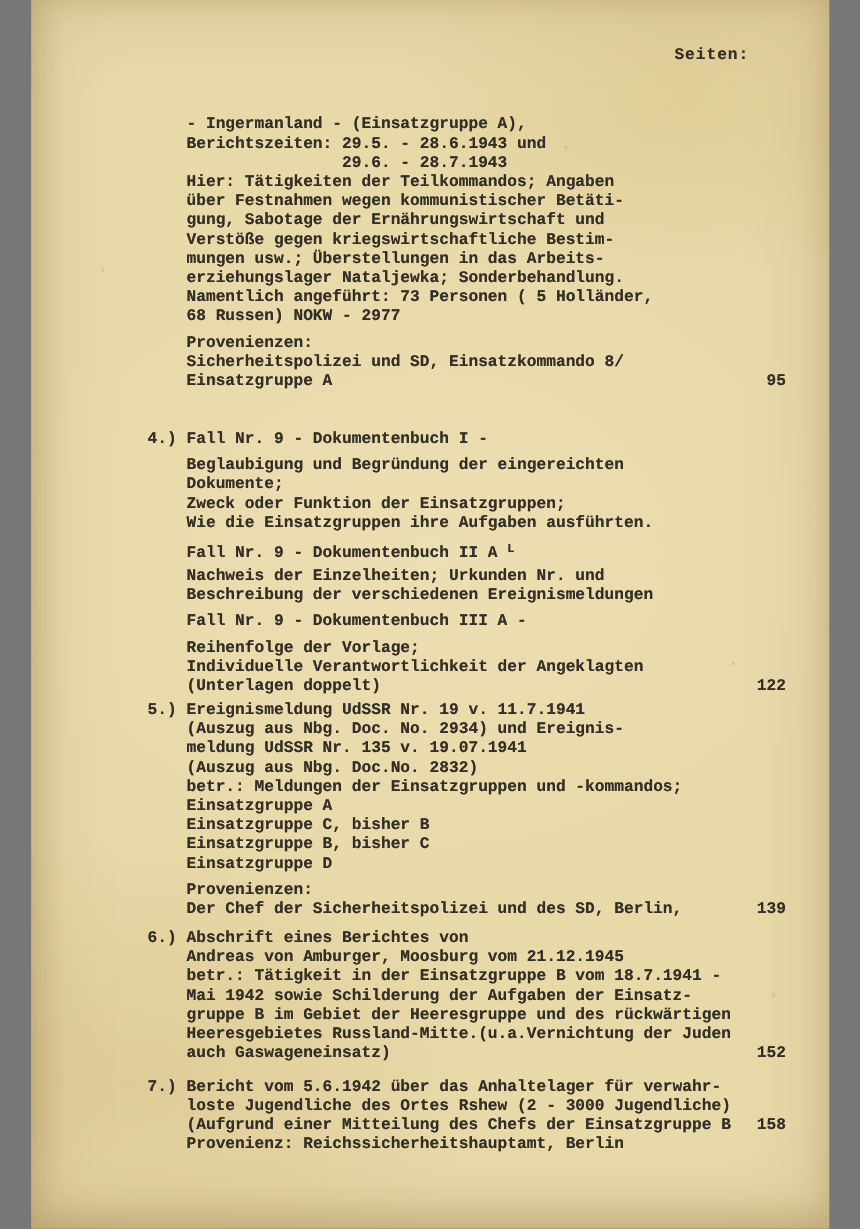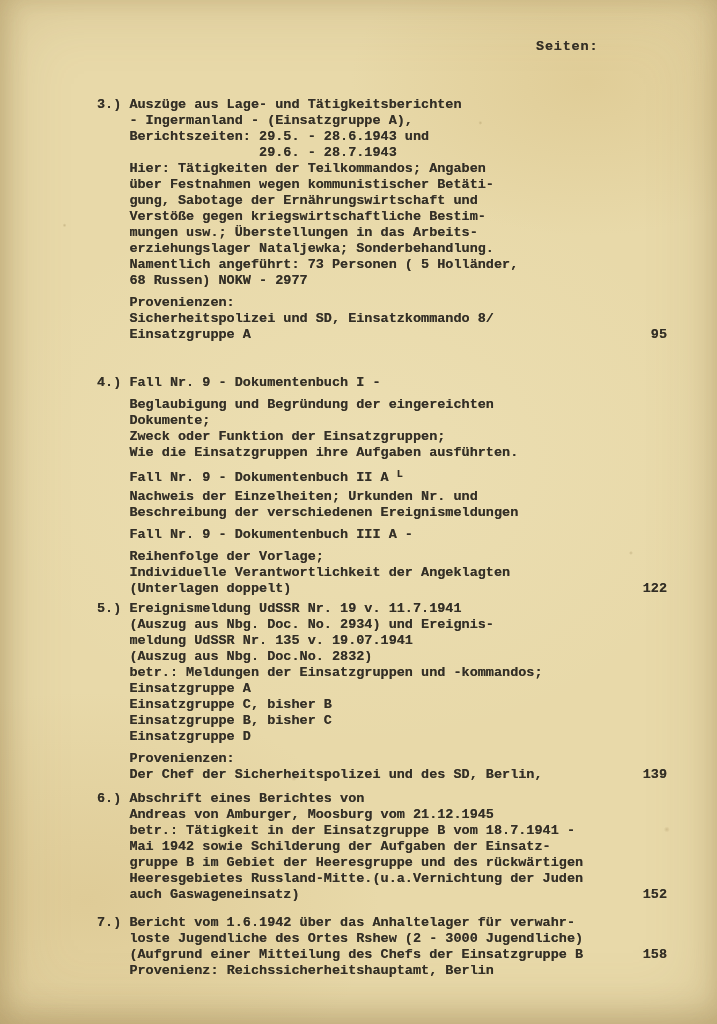--- a/index.html
+++ b/index.html
@@ -1,18 +1,18 @@
 <!DOCTYPE html>
 <html><head>
 <meta charset="utf-8">
 <style>
   html,body{margin:0;padding:0;background:#777;}
   .page{
     position:relative;
-    width:717px;height:1024px;
+    width:665px;height:1024px;
     margin:0 auto;
     background-color:#e8d9a9;
     background-image:
       radial-gradient(ellipse 340px 220px at 82% 8%, rgba(214,190,130,.45), rgba(214,190,130,0) 70%),
       radial-gradient(ellipse 420px 300px at 12% 88%, rgba(205,178,118,.35), rgba(205,178,118,0) 70%),
       radial-gradient(ellipse 500px 380px at 50% 45%, rgba(245,235,200,.30), rgba(245,235,200,0) 75%),
       radial-gradient(circle 3px at 23% 31%, rgba(120,95,45,.25), rgba(120,95,45,0) 100%),
       radial-gradient(circle 2px at 67% 12%, rgba(120,95,45,.30), rgba(120,95,45,0) 100%),
       radial-gradient(circle 2px at 88% 54%, rgba(120,95,45,.28), rgba(120,95,45,0) 100%),
       radial-gradient(circle 3px at 41% 76%, rgba(120,95,45,.22), rgba(120,95,45,0) 100%),
@@ -38,35 +38,34 @@
     letter-spacing:.8px;
   }
   .doc{position:absolute;left:97px;top:97px;right:0;}
   .line{position:relative;white-space:pre;height:16px;line-height:16px;}
   .line.blank{height:6px;}
   .u{
     text-decoration-thickness:1.4px;
     text-underline-offset:2.5px;
   }
   .sup{font-size:.75em;vertical-align:4px;}
-  .page-num{position:absolute;right:50px;top:0;font-family:Liberation Mono, monospace;}
+  .page-num{position:absolute;right:36px;top:0;font-family:Liberation Mono, monospace;}
   .toc-item:nth-child(1){margin-top:0;}
   .toc-item:nth-child(2){margin-top:32px;}
   .toc-item:nth-child(3){margin-top:4px;}
   .toc-item:nth-child(4){margin-top:8px;}
   .toc-item:nth-child(5){margin-top:12px;}
 </style>
 </head>
 <body>
 
 <div class="page">
   <div class="header-label ink">Seiten:</div>
   <div class="doc ink">
       <div class="toc-item">
-        <div class="line"><span>3.) Auszüge aus Lage- und Tätigkeitsberichten</span></div>
         <div class="line"><span>    - Ingermanland - (Einsatzgruppe A),</span></div>
         <div class="line"><span>    Berichtszeiten: 29.5. - 28.6.1943 und</span></div>
         <div class="line"><span>                    29.6. - 28.7.1943</span></div>
         <div class="line"><span>    Hier: Tätigkeiten der Teilkommandos; Angaben</span></div>
         <div class="line"><span>    über Festnahmen wegen kommunistischer Betäti-</span></div>
         <div class="line"><span>    gung, Sabotage der Ernährungswirtschaft und</span></div>
         <div class="line"><span>    Verstöße gegen kriegswirtschaftliche Bestim-</span></div>
         <div class="line"><span>    mungen usw.; Überstellungen in das Arbeits-</span></div>
         <div class="line"><span>    erziehungslager Nataljewka; Sonderbehandlung.</span></div>
         <div class="line"><span>    Namentlich angeführt: 73 Personen ( 5 Holländer,</span></div>
@@ -112,19 +111,19 @@
       <div class="toc-item">
         <div class="line"><span>6.) Abschrift eines Berichtes von</span></div>
         <div class="line"><span>    Andreas von Amburger, Moosburg vom 21.12.1945</span></div>
         <div class="line"><span>    </span><span class="u">betr.:</span><span> Tätigkeit in der Einsatzgruppe B vom 18.7.1941 -</span></div>
         <div class="line"><span>    Mai 1942 sowie Schilderung der Aufgaben der Einsatz-</span></div>
         <div class="line"><span>    gruppe B im Gebiet der Heeresgruppe und des rückwärtigen</span></div>
         <div class="line"><span>    Heeresgebietes Russland-Mitte.(u.a.Vernichtung der Juden</span></div>
         <div class="line"><span>    auch Gaswageneinsatz)</span><span class="page-num">152</span></div>
       </div>
       <div class="toc-item">
-        <div class="line"><span>7.) Bericht vom 1.6.1942 über das Anhaltelager für verwahr-</span></div>
+        <div class="line"><span>7.) Bericht vom 5.6.1942 über das Anhaltelager für verwahr-</span></div>
         <div class="line"><span>    loste Jugendliche des Ortes Rshew (2 - 3000 Jugendliche)</span></div>
         <div class="line"><span>    (Aufgrund einer Mitteilung des Chefs der Einsatzgruppe B</span><span class="page-num">158</span></div>
         <div class="line"><span>    </span><span class="u">Provenienz:</span><span> Reichssicherheitshauptamt, Berlin</span></div>
       </div>
     </div>
 </div>
 
 </body></html>

